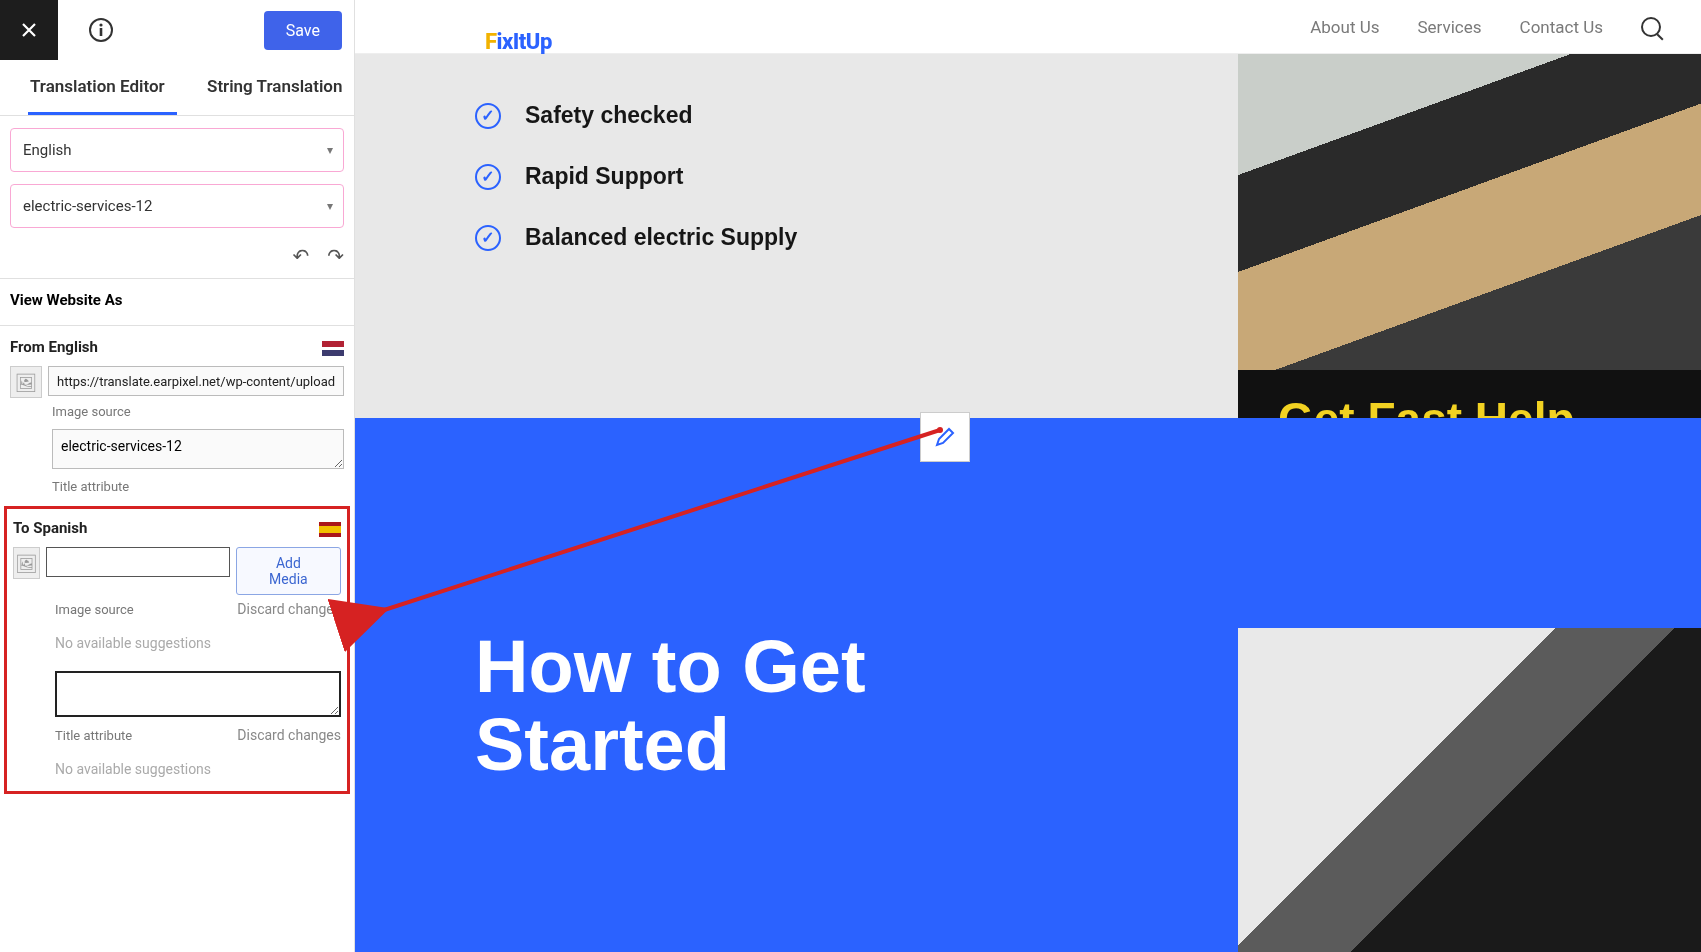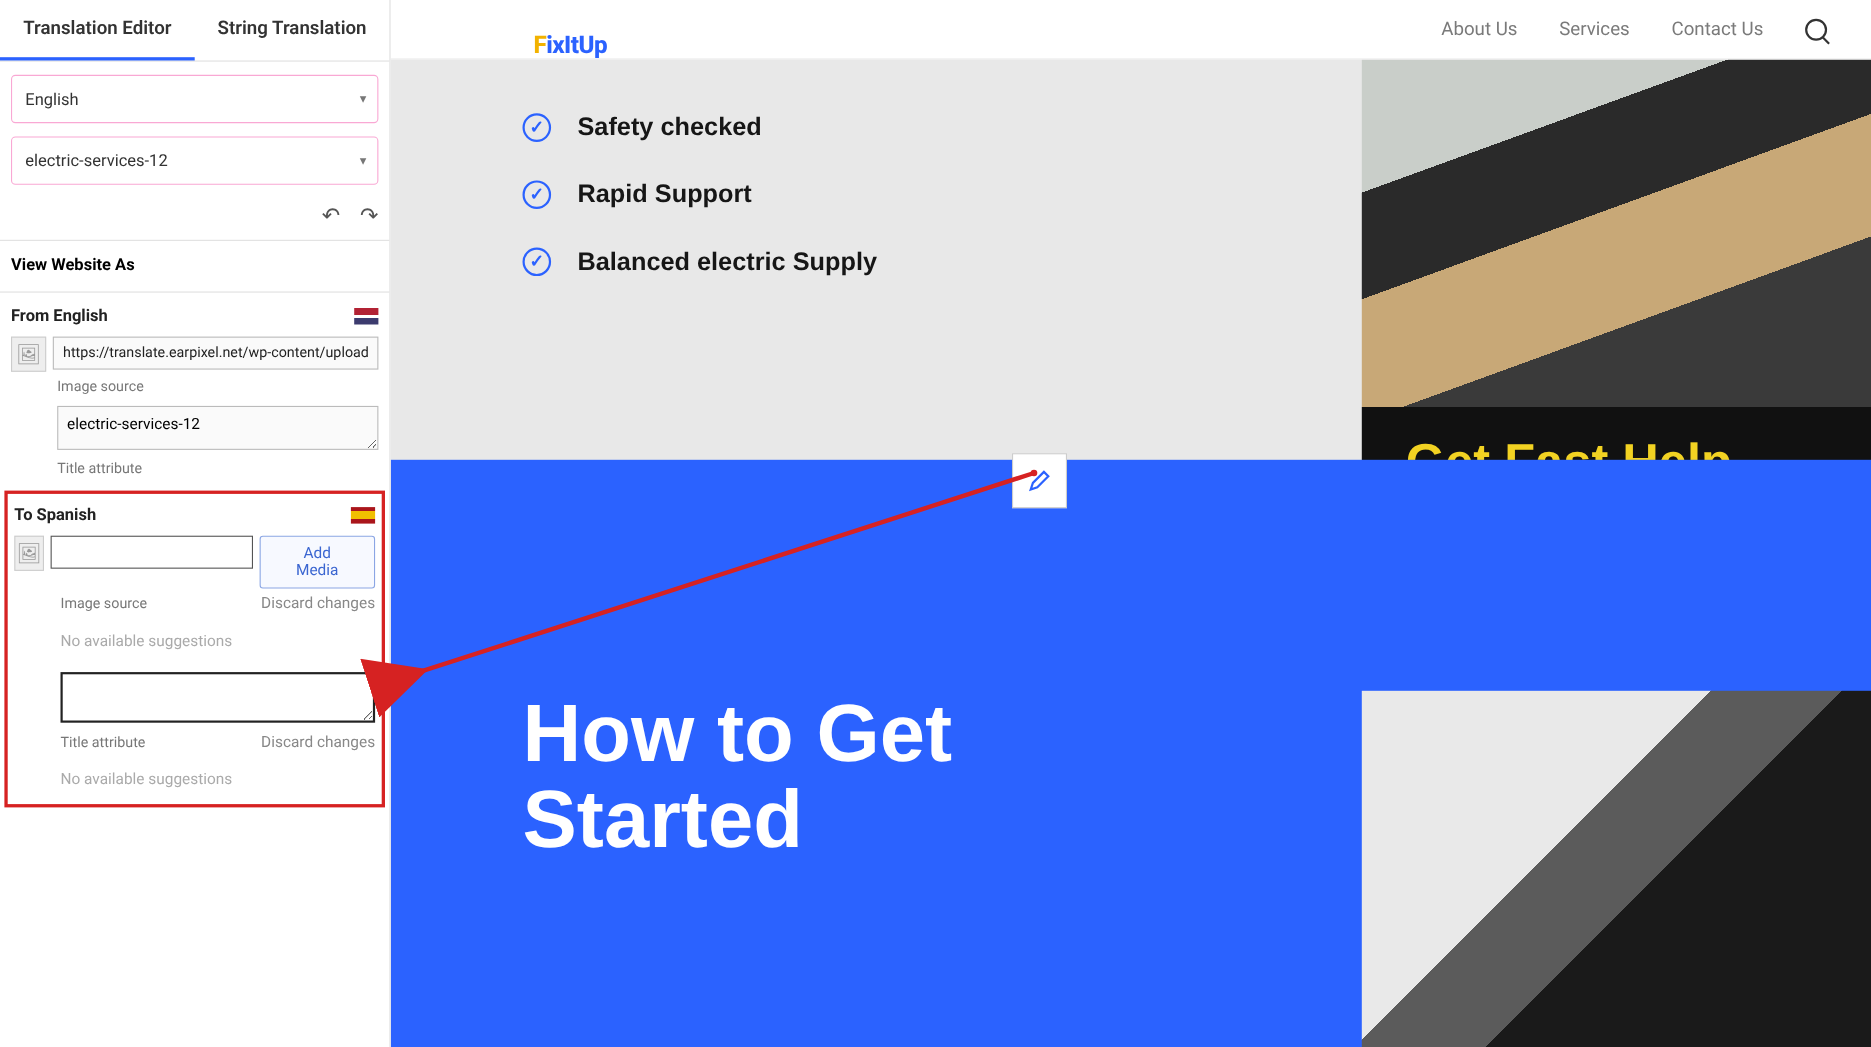--- a/index.html
+++ b/index.html
@@ -59,26 +59,27 @@
   font-size: 16px;
   border-radius: 4px;
   cursor: pointer;
 }
 .tabs {
   display: flex;
   border-bottom: 1px solid #e0e0e0;
 }
 .tab {
   flex: 1;
-  text-align: center;
-  padding: 16px 12px;
+  text-align: left;
+  padding: 16px 2px;
   font-size: 17px;
   font-weight: 600;
   color: #333;
   cursor: pointer;
+  margin-left: 28px;
 }
 .tab.active {
   border-bottom: 3px solid #2b62ff;
 }
 .controls {
   padding: 12px 10px 0 10px;
 }
 .select {
   width: 100%;
   border: 1px solid #f9a8d4;
@@ -118,21 +119,21 @@
   padding: 12px 10px 6px 10px;
 }
 .section-title {
   font-size: 15px;
   font-weight: 700;
   color: #000000;
   margin-bottom: 10px;
 }
 .lang-row {
   display: flex;
-  align-items: center;
+  align-items: flex-end;
   justify-content: space-between;
 }
 .lang-label {
   font-size: 15px;
   font-weight: 700;
   color: #222;
 }
 .flag {
   width: 22px;
   height: 15px;
@@ -395,20 +396,35 @@
   height: 952px;
   pointer-events: none;
   z-index: 30;
 }
 </style>
 </head>
 <body>
 
 <div class="panel">
 
+  <div class="panel-top">
+    <div class="close-box">
+      <svg width="20" height="20" viewBox="0 0 20 20">
+        <path d="M4 4 L16 16 M16 4 L4 16" stroke="#fff" stroke-width="2.2" fill="none"></path>
+      </svg>
+    </div>
+    <div class="info-box">
+      <svg width="26" height="26" viewBox="0 0 26 26">
+        <circle cx="13" cy="13" r="11" stroke="#333" stroke-width="2" fill="none"></circle>
+        <circle cx="13" cy="8" r="1.6" fill="#333"></circle>
+        <rect x="11.7" y="11" width="2.6" height="8" fill="#333"></rect>
+      </svg>
+    </div>
+    <button class="save-btn">Save</button>
+  </div>
 
   <div class="tabs">
     <div class="tab active">Translation Editor</div>
     <div class="tab">String Translation</div>
   </div>
 
   <div class="controls">
     <div class="select">English</div>
     <div class="select">electric-services-12</div>
   </div>

